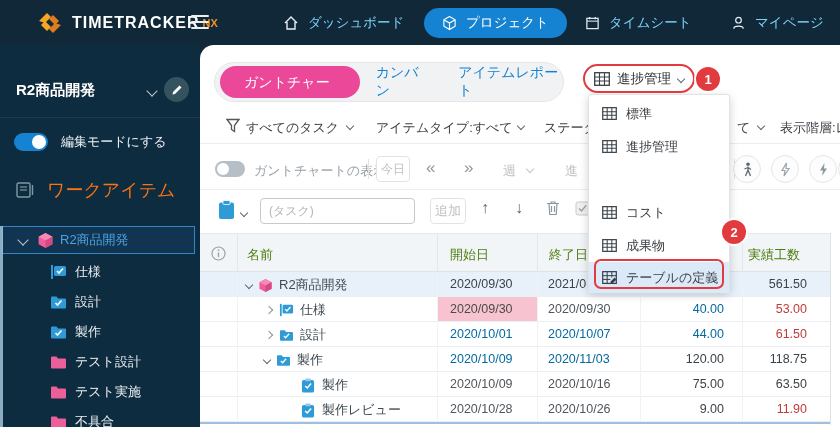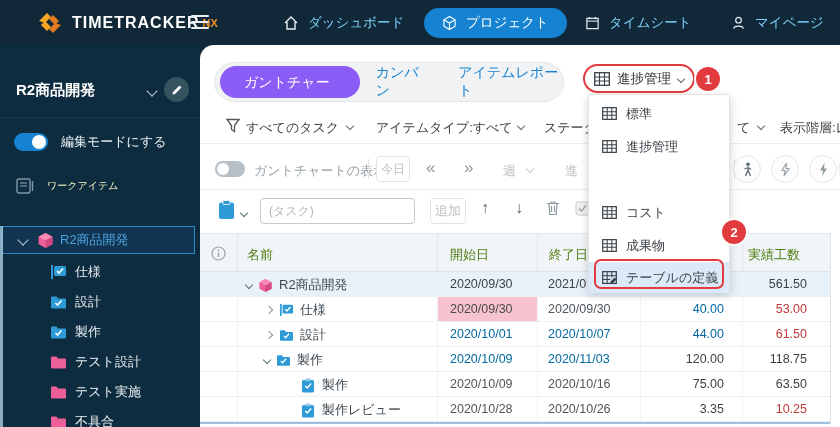--- a/index.html
+++ b/index.html
@@ -25,39 +25,39 @@
   .sb-title-row { position:absolute; left:0; top:30px; width:200px; height:32px; }
   .sb-title { position:absolute; left:16px; top:6px; color:#fff; font-size:15px; font-weight:bold; }
   .sb-title-chev { position:absolute; left:148px; top:12px; }
   .sb-pencil { position:absolute; left:164px; top:2px; width:25px; height:25px; border-radius:50%; background:#35525f; display:flex; align-items:center; justify-content:center; cursor:pointer; }
   .sb-divider { position:absolute; left:0; top:72px; width:200px; height:1px; background:#1d3a4e; }
   .toggle-row { position:absolute; left:14px; top:88px; display:flex; align-items:center; gap:13px; cursor:pointer; }
   .toggle-on { width:34px; height:18px; border-radius:9px; background:#1583d1; position:relative; }
   .toggle-on::after { content:""; position:absolute; right:2px; top:2px; width:14px; height:14px; border-radius:50%; background:#fff; }
   .toggle-label { color:#eef3f6; font-size:13px; }
   .workitem-row { position:absolute; left:16px; top:133px; display:flex; align-items:center; gap:13px; cursor:pointer; }
-  .workitem-label { color:#fef9c3; font-size:10px; }
+  .workitem-label { color:#f97316; font-size:18px; }
   .tree { position:absolute; left:0; top:180px; width:200px; bottom:0; }
   .tree-root { position:absolute; left:2px; top:1px; width:193px; height:28px; border:1px solid #2f86c8; background:#113450; display:flex; align-items:center; cursor:pointer; }
   .tree-root-label { color:#4da3e0; font-size:13px; margin-left:6px; }
   .tree-item { position:absolute; left:0; width:200px; height:30px; display:flex; align-items:center; cursor:pointer; }
   .tree-item .t-label { color:#e8edf1; font-size:13px; margin-left:8px; }
   .sb-scroll { position:absolute; left:0; top:181px; width:3px; bottom:0; background:#9fc6da; opacity:.85; }
 
   
   .chev-down { width:8px; height:8px; border-right:1.5px solid #b9c6ce; border-bottom:1.5px solid #b9c6ce; transform:rotate(45deg); display:inline-block; }
   .chev-down.dark { border-color:#5a6a74; }
   .chev-down.small { width:6px; height:6px; }
   .chev-right { width:6px; height:6px; border-right:1.5px solid #8a949c; border-top:1.5px solid #8a949c; transform:rotate(45deg); display:inline-block; }
 
   
   .main { position:absolute; left:200px; top:45px; width:640px; bottom:0; background:#fff; border-top-left-radius:14px; overflow:hidden; z-index:6; }
 
   .tabs { position:absolute; left:14px; top:17px; width:350px; height:40px; background:#f0f2f3; border:1px solid #e4e6e8; border-radius:21px; display:flex; align-items:center; }
-  .tab-active { margin-left:5px; height:32px; line-height:32px; padding:0 24px; background:#8b5cf6; color:#fff; border-radius:16px; font-size:14px; cursor:pointer; }
+  .tab-active { margin-left:5px; height:32px; line-height:32px; padding:0 24px; background:#ec4899; color:#fff; border-radius:16px; font-size:14px; cursor:pointer; }
   .tab { color:#1583d1; font-size:14px; cursor:pointer; }
   .tab.kanban { margin-left:16px; }
   .tab.report { margin-left:30px; }
 
   .view-trigger { position:absolute; left:383px; top:19px; height:29px; padding:0 9px; border:2px solid #e23b3f; border-radius:15px; display:flex; align-items:center; gap:7px; cursor:pointer; background:#fff; z-index:30; }
   .view-trigger-label { font-size:13.5px; color:#333; }
   .badge { position:absolute; width:24px; height:24px; border-radius:50%; background:#e23b3f; color:#fff; font-size:13px; font-weight:bold; display:flex; align-items:center; justify-content:center; box-shadow:0 0 0 2px rgba(255,255,255,.85); z-index:40; }
   .badge1 { left:496px; top:22px; }
   .badge2 { left:522px; top:175px; }
 
@@ -413,22 +413,22 @@
       <span class="cell-name" style="left:101px;">
         <svg width="14" height="15" viewBox="0 0 15 16" style="margin-right:7px;">
           <rect x="1" y="2" width="13" height="13.5" rx="2" fill="#2e9bd6"></rect>
           <rect x="4.5" y="0.5" width="6" height="3" rx="1" fill="#8fcbe9"></rect>
           <path d="M4.5 8.5 L6.7 10.7 L10.8 5.8" fill="none" stroke="#fff" stroke-width="1.6"></path>
         </svg>
         <span>製作レビュー</span>
       </span>
       <span class="cell-date c-mid" style="left:250px;">2020/10/28</span>
       <span class="cell-date c-mid" style="left:348px;">2020/10/26</span>
-      <span class="cell-num c-dark" style="left:424px;width:100px;">3.35</span>
-      <span class="cell-num c-red" style="left:507px;width:100px;">10.25</span>
+      <span class="cell-num c-dark" style="left:424px;width:100px;">9.00</span>
+      <span class="cell-num c-red" style="left:507px;width:100px;">11.90</span>
     </div>
 
     <span class="colline" style="left:37px;top:227px;height:150px;background:#f0f2f4;"></span>
     <span class="colline" style="left:237px;top:227px;height:150px;background:#f0f2f4;"></span>
     <span class="colline" style="left:337px;top:227px;height:150px;background:#f0f2f4;"></span>
     <span class="colline" style="left:440px;top:227px;height:150px;background:#f0f2f4;"></span>
     <span class="colline" style="left:542px;top:227px;height:150px;background:#f0f2f4;"></span>
     <span class="tbl-right"></span>
     <div class="blue-bottom"></div>
 

